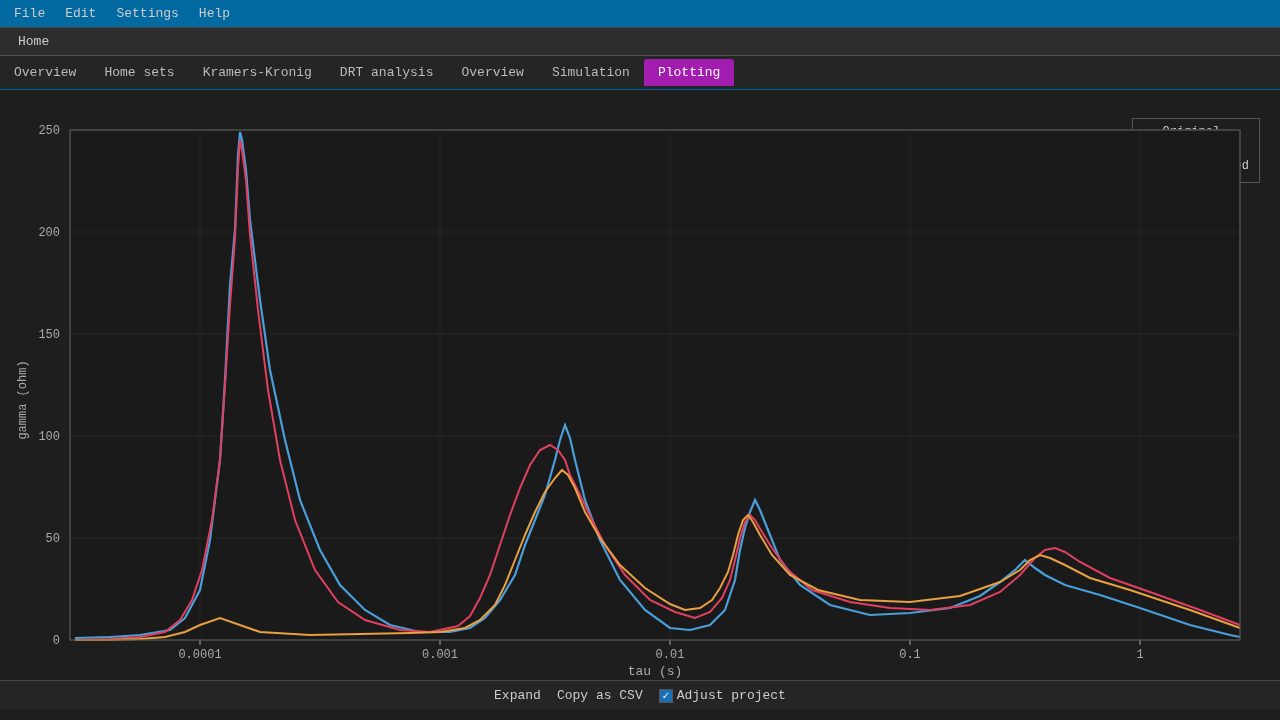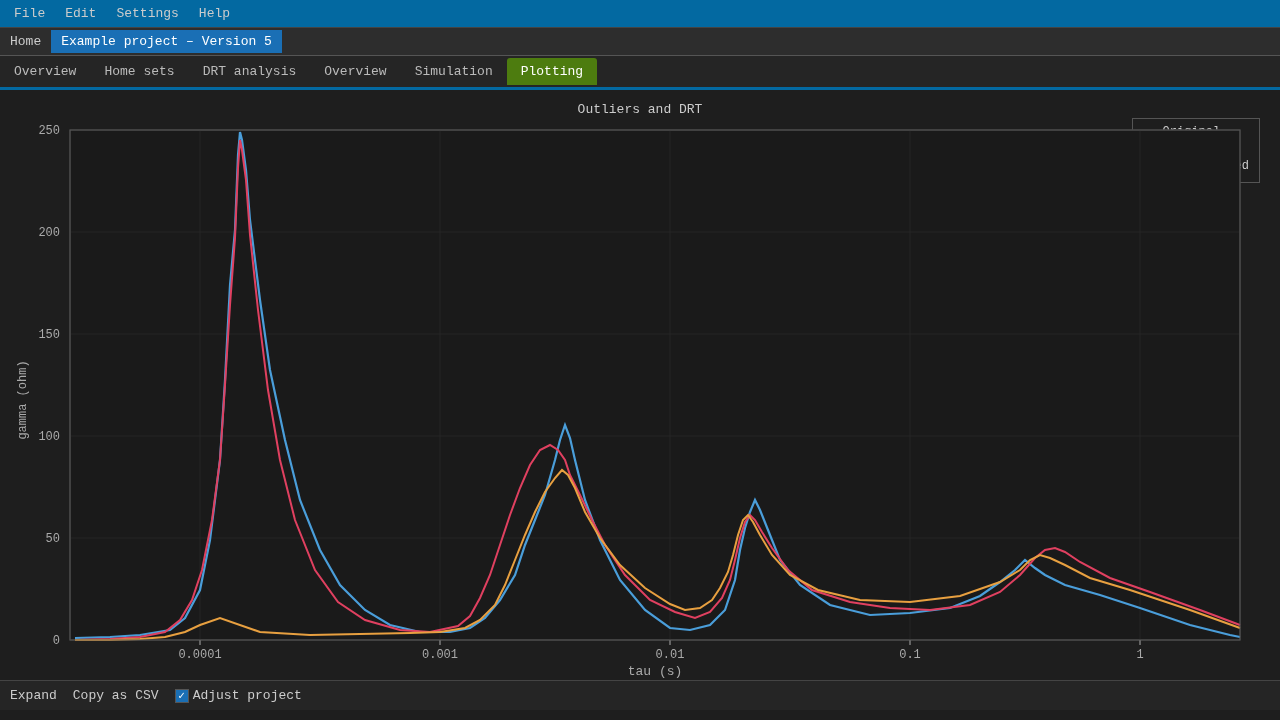--- a/index.html
+++ b/index.html
@@ -3,77 +3,76 @@
   <meta charset="utf-8">
   <style>
     * { margin: 0; padding: 0; box-sizing: border-box; }
     body { background: #1e1e1e; color: #ccc; font-family: 'Courier New', monospace; font-size: 13px; width: 1280px; height: 720px; overflow: hidden; }
     
     
     #menubar { background: #0369a1; display: flex; align-items: center; height: 28px; padding: 0 4px; border-bottom: 1px solid #444; }
     .menu-item { padding: 4px 10px; cursor: pointer; color: #ccc; font-size: 13px; }
     
     
-    #topbar { background: #2d2d2d; display: flex; align-items: center; height: 28px; padding: 0 0; border-bottom: 1px solid #555; }
+    #topbar { background: #2d2d2d; display: flex; align-items: center; height: 28px; padding: 0 8px; border-bottom: 1px solid #555; }
     .top-tab { padding: 4px 10px; cursor: pointer; color: #ccc; font-size: 13px; }
     .top-tab.active { background: #1a6fb5; color: #fff; }
     
     
-    #navtabs { background: #252525; display: flex; align-items: center; height: 34px; border-bottom: 3px solid #0369a1; }
+    #navtabs { background: #252525; display: flex; align-items: center; height: 34px; border-bottom: 1px solid #0369a1; }
     .nav-tab { padding: 6px 14px; cursor: pointer; color: #bbb; font-size: 13px; }
-    .nav-tab.active { background: #4d7c0f; color: #fff; border-radius: 3px 3px 0 0; }
+    .nav-tab.active { background: #a21caf; color: #fff; border-radius: 3px 3px 0 0; }
     
     
     #main { background: #1e1e1e; position: relative; width: 1280px; height: 620px; }
     
     
     #chart-title { text-align: center; color: #ccc; font-size: 13px; margin-bottom: 4px; }
     
     
     #chart-svg { display: block; width: 100%; }
     
     
     .legend-box { position: absolute; top: 28px; right: 20px; background: #1e1e1e; border: 1px solid #555; padding: 6px 10px; }
     .legend-item { display: flex; align-items: center; margin-bottom: 3px; font-size: 12px; color: #ccc; }
     .legend-color { width: 14px; height: 3px; margin-right: 6px; display: inline-block; }
     
     
-    #toolbar { position: absolute; bottom: 0; left: 0; right: 0; height: 30px; background: #252525; display: flex; align-items: center; padding: 0 10px; gap: 16px; border-top: 1px solid #444; }
+    #toolbar { position: absolute; bottom: 0; left: 0; right: 0; height: 30px; background: #252525; display: flex; align-items: center; padding: 0 10px; gap: 16px; border-top: 1px solid #444; justify-content: center; }
     .toolbar-btn { color: #ccc; font-size: 13px; cursor: pointer; background: none; border: none; font-family: inherit; }
     .checkbox-label { display: flex; align-items: center; gap: 4px; color: #ccc; font-size: 13px; cursor: pointer; }
     .checkbox-check { width: 14px; height: 14px; background: #1a6fb5; border: 1px solid #555; display: flex; align-items: center; justify-content: center; }
     .checkmark { color: #fff; font-size: 11px; }
   </style>
 </head>
 <body>
 
 <div id="menubar">
   <span class="menu-item">File</span>
   <span class="menu-item">Edit</span>
   <span class="menu-item">Settings</span>
   <span class="menu-item">Help</span>
 </div>
 
 <div id="topbar">
   <span class="top-tab">Home</span>
-  <span class="top-tab active">Example project – Version 5</span>
 </div>
 
 <div id="navtabs">
   <span class="nav-tab">Overview</span>
   <span class="nav-tab">Home sets</span>
+  <span class="nav-tab">Kramers-Kronig</span>
   <span class="nav-tab">DRT analysis</span>
   <span class="nav-tab">Overview</span>
   <span class="nav-tab">Simulation</span>
   <span class="nav-tab active">Plotting</span>
 </div>
 
 <div id="main">
 
-  <div id="chart-title" style="position:absolute;top:12px;left:0;right:0;text-align:center;">Outliers and DRT</div>
 
   <div class="legend-box">
     <div class="legend-item">
       <span class="legend-color" style="background:#4a9eda;"></span>
       <span>Original</span>
     </div>
     <div class="legend-item">
       <span class="legend-color" style="background:#e8a040;"></span>
       <span>Omitted</span>
     </div>

